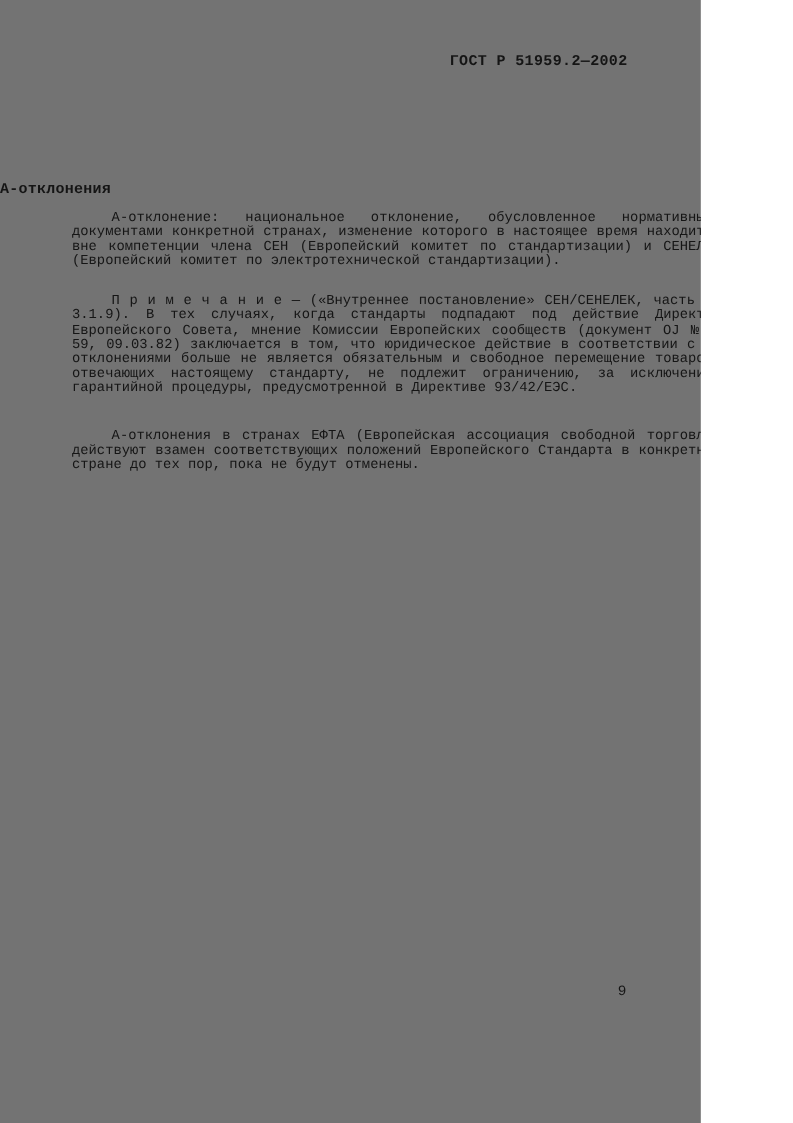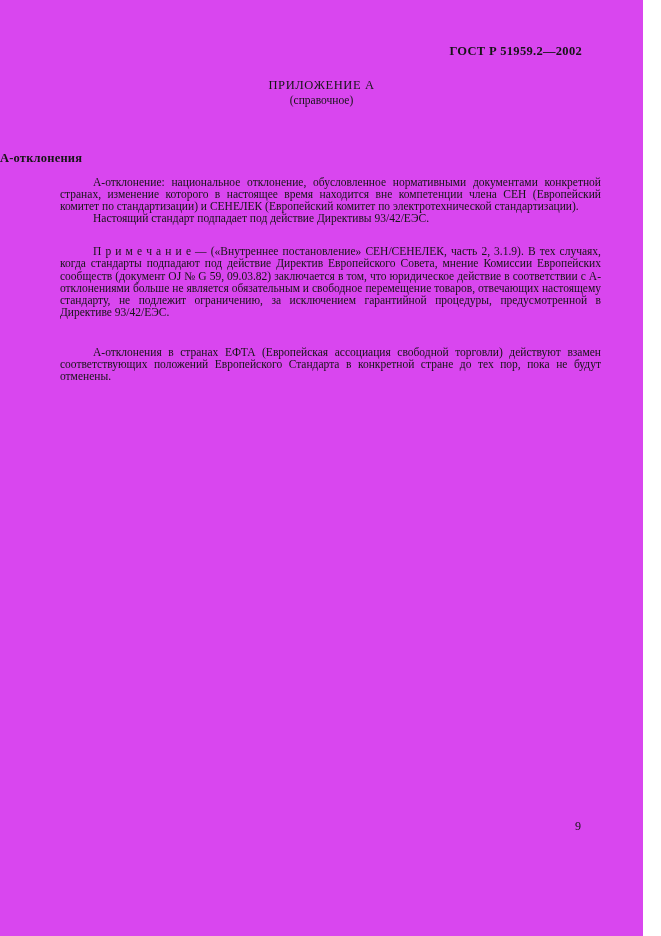--- a/index.html
+++ b/index.html
@@ -2,24 +2,24 @@
 <html><head>
 <meta charset="utf-8">
 <style>
   html, body {
     margin: 0;
     padding: 0;
     background: #ffffff;
   }
   .page {
     position: relative;
-    width: 643px;
+    width: 584px;
     height: 936px;
-    background: #d946ef;
-    font-family: Liberation Serif, serif;
+    background: #737373;
+    font-family: Liberation Mono, monospace;
     color: #151515;
     overflow: hidden;
   }
   .doc-header {
     position: absolute;
     top: 44px;
     right: 61px;
     font-weight: bold;
     font-size: 12.5px;
     letter-spacing: 0.3px;
@@ -76,29 +76,24 @@
     font-size: 12px;
   }
 </style>
 </head>
 <body>
 
 <div class="page">
 
   <div class="doc-header">ГОСТ Р 51959.2—2002</div>
 
-  <div class="appendix">
-    <div class="appendix-title">ПРИЛОЖЕНИЕ А</div>
-    <div class="appendix-subtitle">(справочное)</div>
-  </div>
 
   <div class="section-title">А-отклонения</div>
 
   <div class="content">
     <p class="para">А-отклонение: национальное отклонение, обусловленное нормативными документами конкретной странах, изменение которого в настоящее время находится вне компетенции члена СЕН (Европейский комитет по стандартизации) и СЕНЕЛЕК (Европейский комитет по электротехнической стандартизации).</p>
-    <p class="para">Настоящий стандарт подпадает под действие Директивы 93/42/ЕЭС.</p>
     <p class="para note">П р и м е ч а н и е — («Внутреннее постановление» СЕН/СЕНЕЛЕК, часть 2, 3.1.9). В тех случаях, когда стандарты подпадают под действие Директив Европейского Совета, мнение Комиссии Европейских сообществ (документ OJ № G 59, 09.03.82) заключается в том, что юридическое действие в соответствии с А-отклонениями больше не является обязательным и свободное перемещение товаров, отвечающих настоящему стандарту, не подлежит ограничению, за исключением гарантийной процедуры, предусмотренной в Директиве 93/42/ЕЭС.</p>
     <p class="para last">А-отклонения в странах ЕФТА (Европейская ассоциация свободной торговли) действуют взамен соответствующих положений Европейского Стандарта в конкретной стране до тех пор, пока не будут отменены.</p>
   </div>
 
   <div class="page-number">9</div>
 
 </div>
 
 </body></html>

